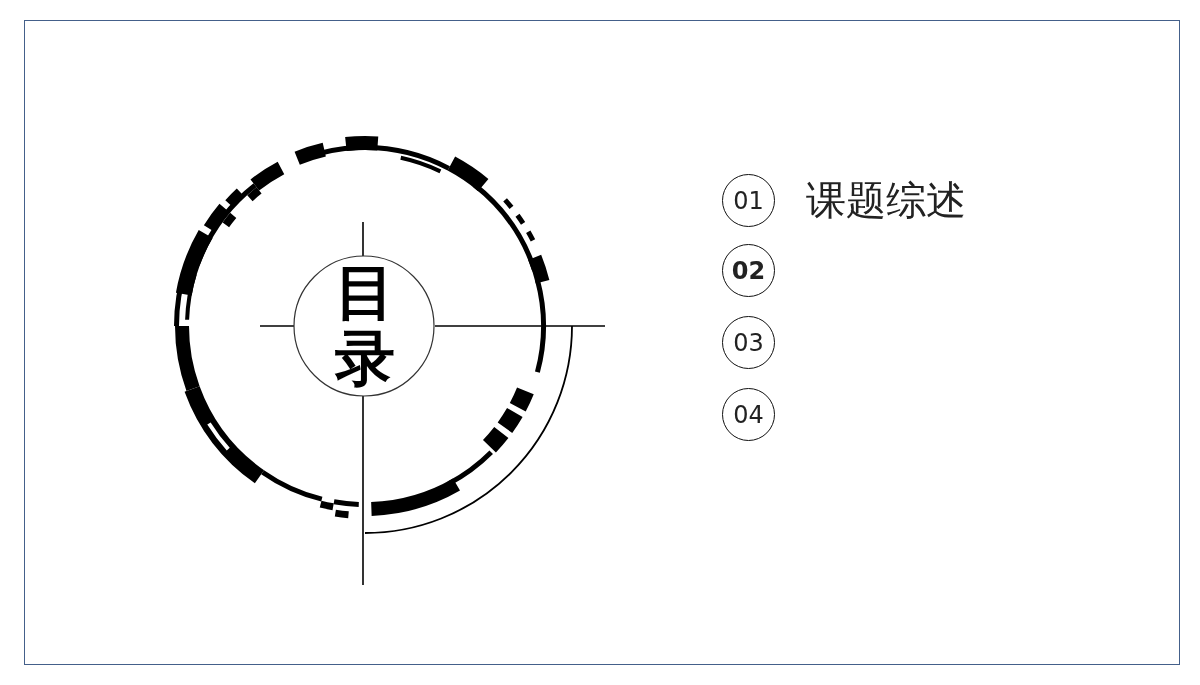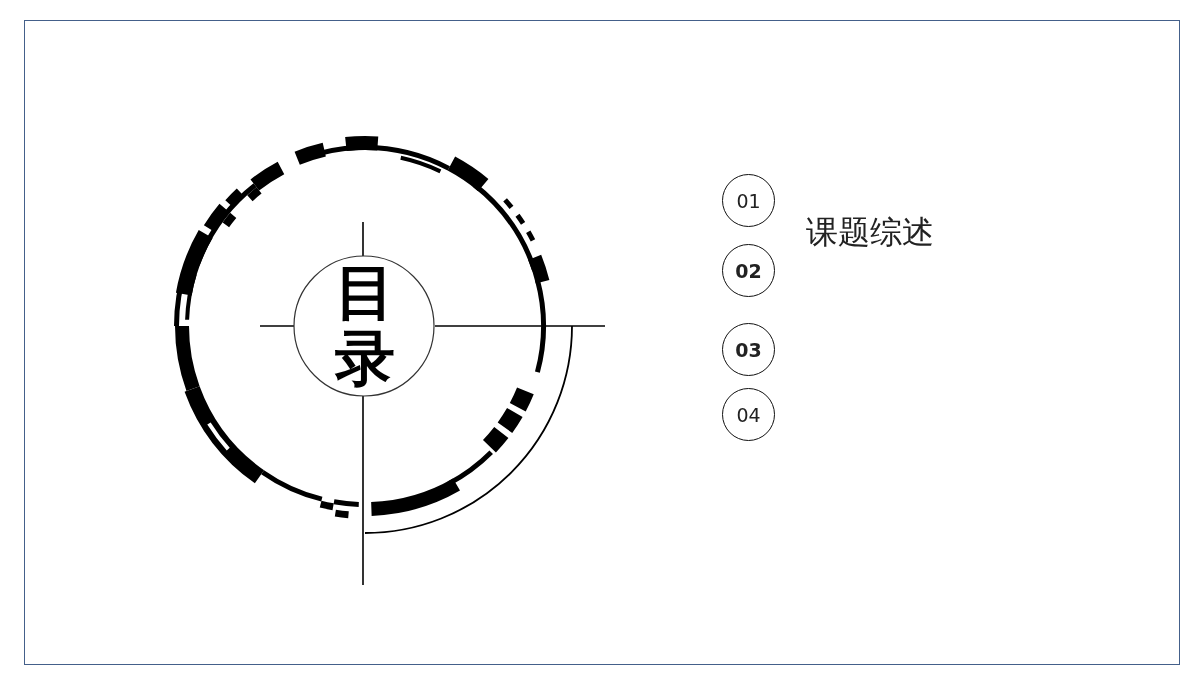--- a/index.html
+++ b/index.html
@@ -8,23 +8,23 @@
   .frame { position: absolute; left: 24px; top: 20px; width: 1156px; height: 645px;
            border: 1.5px solid #44608a; box-sizing: border-box; background: #fff; }
   svg.emblem { position: absolute; left: 0; top: 0; width: 1200px; height: 685px; }
   .title-char { position: absolute; left: 329px; width: 72px; text-align: center;
                 font-size: 60px; font-weight: bold; color: #000; line-height: 1; }
   .toc { position: absolute; left: 722px; top: 174px; }
   .toc-item { position: absolute; left: 0; height: 54px; width: 260px; }
   .toc-num { position: absolute; left: 0; top: 0; width: 51px; height: 51px;
              border: 1.5px solid #111; border-radius: 50%; box-sizing: content-box;
              display: flex; align-items: center; justify-content: center;
-             font-size: 19px; color: #222; font-family: "DejaVu Sans", sans-serif; }
-  .toc-label { position: absolute; left: 84px; top: 6px; font-size: 32px; color: #222;
-               line-height: 40px; white-space: nowrap; letter-spacing: 0px; margin-top: 32px; }
+             font-size: 24px; color: #222; font-family: "DejaVu Sans", sans-serif; }
+  .toc-label { position: absolute; left: 84px; top: 6px; font-size: 40px; color: #222;
+               line-height: 40px; white-space: nowrap; letter-spacing: 0px; }
 </style>
 </head>
 <body>
 
 <div class="frame"></div>
 
 <svg class="emblem" viewBox="0 0 1200 685">
   <g id="ring">
       <path d="M358.6831910968474 145.11026030954366 A181 181 0 0 1 449.97435286424627 166.18648569253423 L447.6269950503168 170.60122365682886 A176 176 0 0 0 358.8576885803599 150.10721444463914 Z" fill="#000"></path>
       <path d="M476.43472703394417 183.37005359718333 A181 181 0 0 1 537.1412294494228 270.06792401813453 L532.385946867947 271.61300899000923 A176 176 0 0 0 473.3564196573159 187.31010736521694 Z" fill="#000"></path>
@@ -72,19 +72,19 @@
 <div class="title-char" style="top:328px;">录</div>
 
 <div class="toc">
   <div class="toc-item" style="top:0px;">
     <div class="toc-num">01</div>
     <div class="toc-label">课题综述</div>
   </div>
   <div class="toc-item" style="top:70px;font-weight:bold;">
     <div class="toc-num">02</div>
   </div>
-  <div class="toc-item" style="top:149px;font-weight:bold;">
+  <div class="toc-item" style="top:142px;">
     <div class="toc-num">03</div>
   </div>
   <div class="toc-item" style="top:214px;">
     <div class="toc-num">04</div>
   </div>
 </div>
 
 </body></html>

